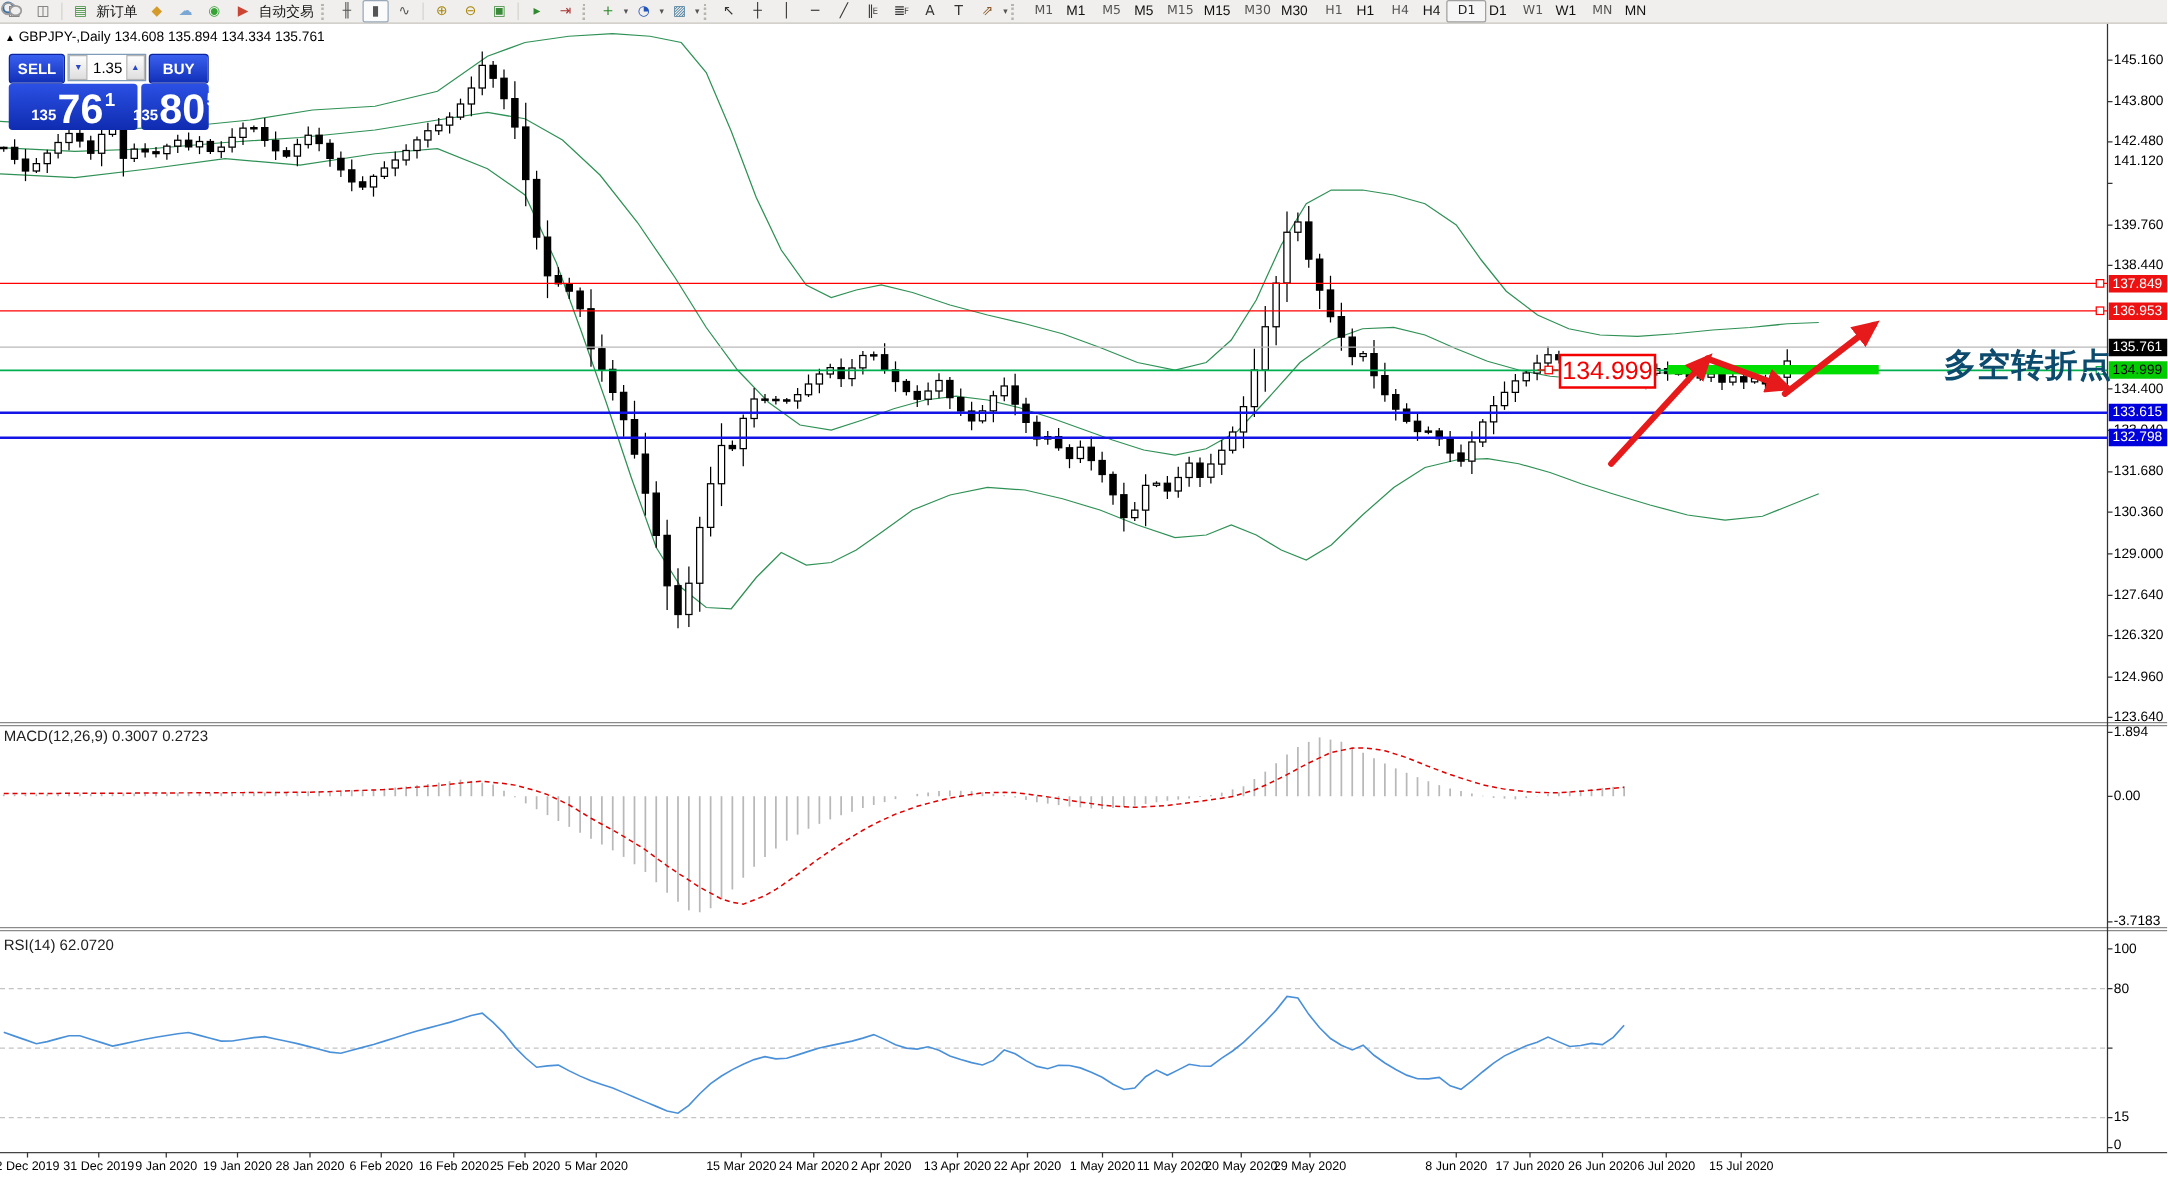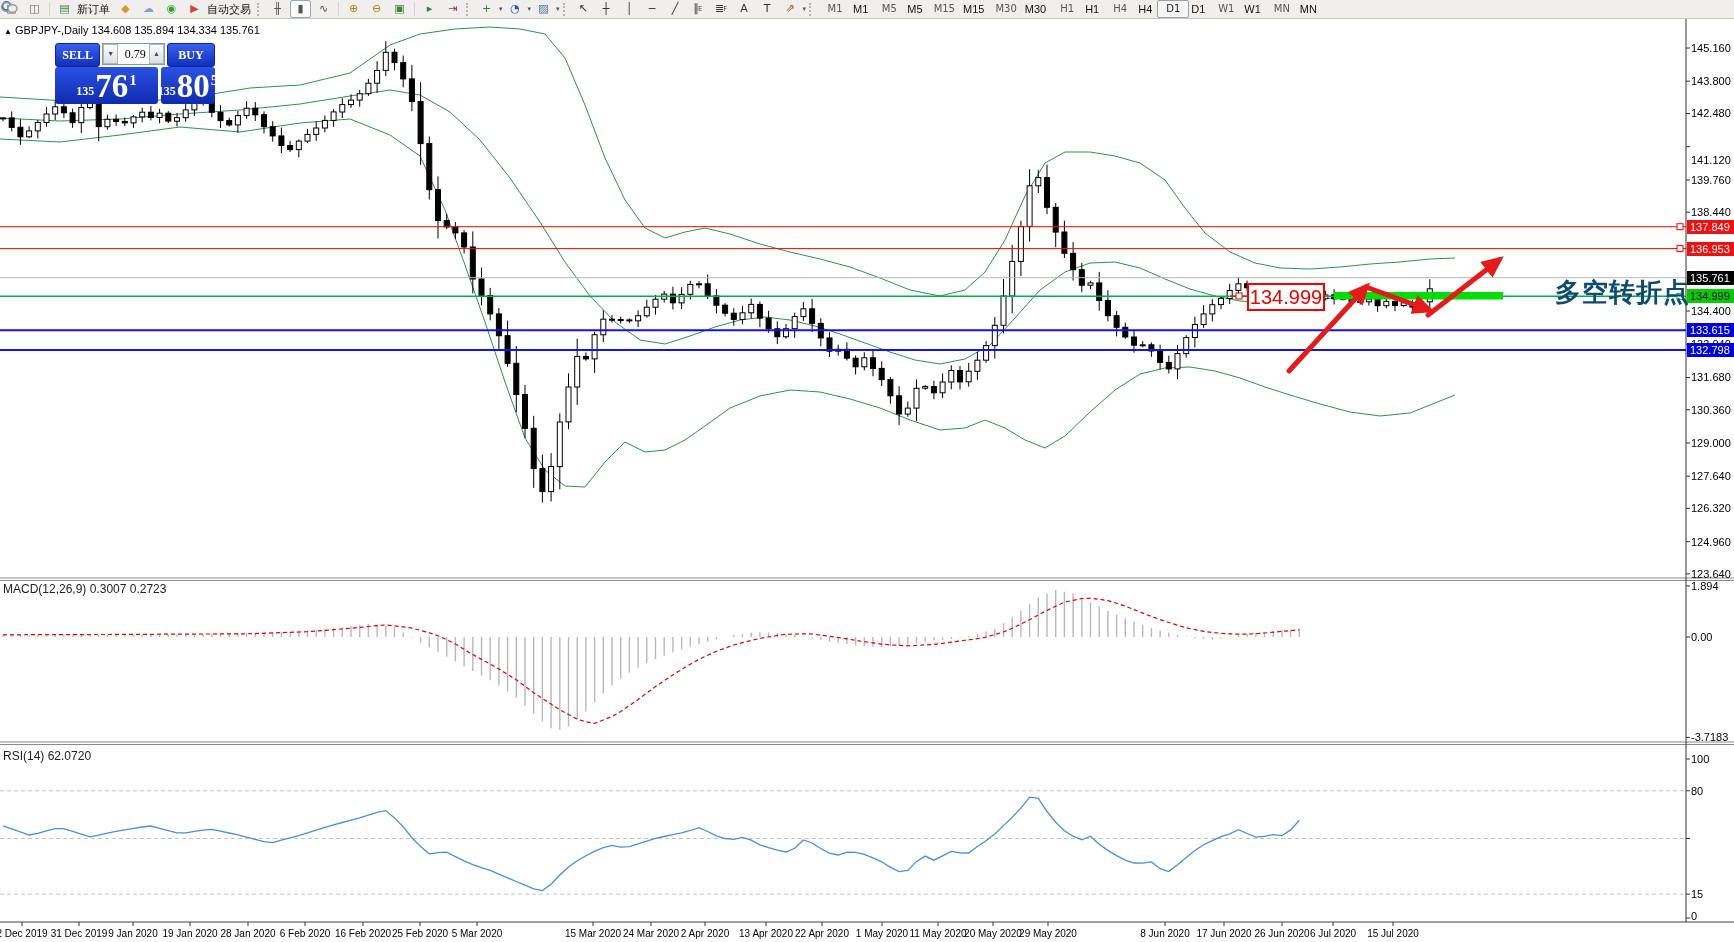--- a/index.html
+++ b/index.html
@@ -29,21 +29,21 @@
   .symbol-info .mark{font-size:8px;margin-right:3px;}
   .ind-label{position:absolute;font-size:12px;color:#222;z-index:20;white-space:nowrap;}
   #macd-label{left:3px;top:582px;}
   #rsi-label{left:3px;top:749px;}
   .axis-label{position:absolute;font-size:11px;color:#000;transform:translateY(-50%);z-index:12;white-space:nowrap;}
   .badge{position:absolute;left:1687px;width:47px;height:14px;line-height:14px;font-size:11px;
          padding-left:3px;transform:translateY(-50%);z-index:14;white-space:nowrap;}
   .date-label{position:absolute;top:928px;font-size:10px;color:#000;transform:translateX(-50%);z-index:12;white-space:nowrap;}
 
   
-  .trade-panel{position:absolute;left:7px;top:43px;width:160px;height:47px;z-index:30;font-family:Liberation Serif, serif;margin-left:48px;}
+  .trade-panel{position:absolute;left:7px;top:43px;width:160px;height:47px;z-index:30;font-family:Liberation Sans, sans-serif;}
   .tp-row1{position:absolute;left:0;top:0;width:160px;height:22px;display:flex;}
   .tp-btn{background:linear-gradient(#3a60ef,#1130b8);color:#fff;font-size:12px;font-weight:bold;
           border:1px solid #0c24a0;border-radius:3px;display:flex;align-items:center;justify-content:center;cursor:default;}
   .tp-sell{width:45px;height:22px;}
   .tp-buy{width:48px;height:22px;margin-left:2px;}
   .tp-vol{width:63px;height:20px;margin-left:2px;background:#fff;border:1px solid #7f9db9;display:flex;align-items:center;}
   .tp-step{width:13px;height:18px;background:linear-gradient(#fdfdfd,#dfdfdf);border:1px solid #b5b5b5;
            font-size:7px;color:#2a48c8;display:flex;align-items:center;justify-content:center;cursor:default;}
   .tp-vol-val{flex:1;text-align:right;font-size:12px;color:#000;padding-right:3px;}
   .tp-price{position:absolute;top:24px;height:36px;background:linear-gradient(#2b50e4,#0f2cb0);
@@ -781,21 +781,21 @@
 
   <div class="symbol-info">
     <span class="mark">▲</span><span>GBPJPY-,Daily  134.608 135.894 134.334 135.761</span>
   </div>
 
   <div class="trade-panel">
     <div class="tp-row1">
       <div class="tp-btn tp-sell">SELL</div>
       <div class="tp-vol">
         <div class="tp-step">▼</div>
-        <div class="tp-vol-val">0.79</div>
+        <div class="tp-vol-val">1.35</div>
         <div class="tp-step">▲</div>
       </div>
       <div class="tp-btn tp-buy">BUY</div>
     </div>
     <div class="tp-price tp-price-sell">
       <span class="tp-small">135</span>
       <span class="tp-big">76</span>
       <span class="tp-sup">1</span>
     </div>
     <div class="tp-price tp-price-buy">
@@ -805,21 +805,21 @@
     </div>
   </div>
 
   <div class="ind-label" id="macd-label">MACD(12,26,9) 0.3007 0.2723</div>
   <div class="ind-label" id="rsi-label">RSI(14) 62.0720</div>
 
   <div id="axis-overlay">
       <div class="axis-label" style="left: 1691px; top: 48px;">145.160</div>
       <div class="axis-label" style="left: 1691px; top: 81.2384px;">143.800</div>
       <div class="axis-label" style="left: 1691px; top: 113.499px;">142.480</div>
-      <div class="axis-label" style="left: 1691px; top: 160px;">141.120</div>
+      <div class="axis-label" style="left: 1691px; top: 129px;">141.120</div>
       <div class="axis-label" style="left: 1691px; top: 179.976px;">139.760</div>
       <div class="axis-label" style="left: 1691px; top: 212.237px;">138.440</div>
       <div class="axis-label" style="left: 1691px; top: 310.974px;">134.400</div>
       <div class="axis-label" style="left: 1691px; top: 344.213px;">133.040</div>
       <div class="axis-label" style="left: 1691px; top: 377.451px;">131.680</div>
       <div class="axis-label" style="left: 1691px; top: 409.712px;">130.360</div>
       <div class="axis-label" style="left: 1691px; top: 442.95px;">129.000</div>
       <div class="axis-label" style="left: 1691px; top: 476.189px;">127.640</div>
       <div class="axis-label" style="left: 1691px; top: 508.45px;">126.320</div>
       <div class="axis-label" style="left: 1691px; top: 541.688px;">124.960</div>

